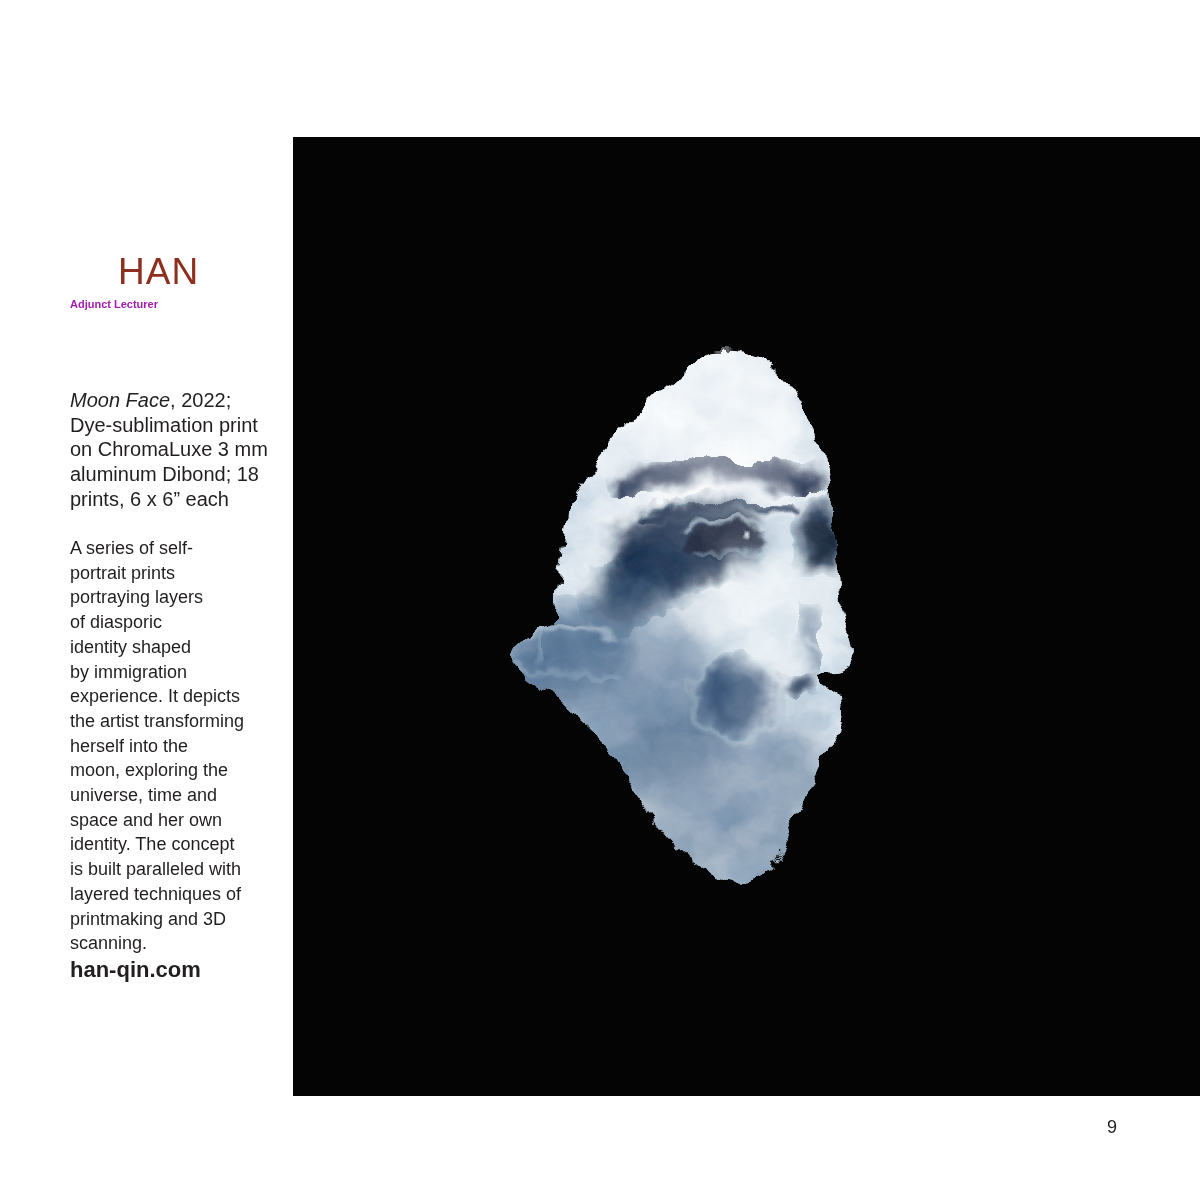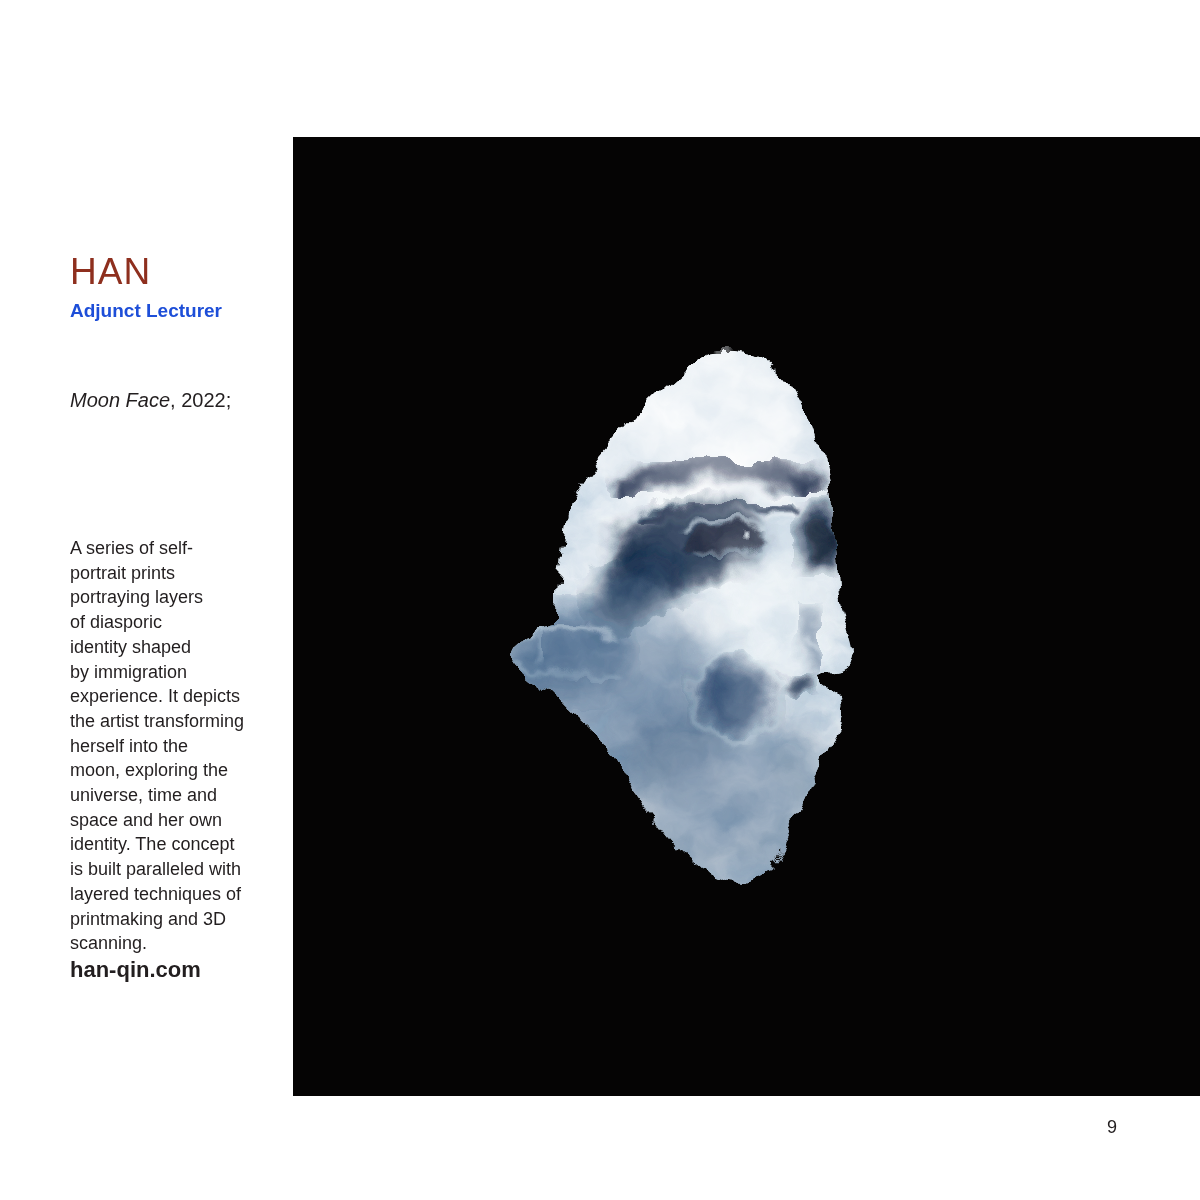--- a/index.html
+++ b/index.html
@@ -15,25 +15,25 @@
   .pre { white-space: pre-line; }
 
   
   .artist-block { position: absolute; left: 70px; top: 253px; width: 220px; }
   .artist-first {
     font-size: 26px; line-height: 28px;
     color: #33506e; letter-spacing: 0.5px;
   }
   .artist-last {
     font-size: 37px; line-height: 38px;
-    color: #8e2f1e; letter-spacing: 1px;
+    color: #8e2f1e; letter-spacing: 1px; margin-left: 48px;
   }
   .artist-title {
-    font-size: 19px; line-height: 20px; font-weight: bold;
-    margin-top: 10px; color: #1d4ed8;
+    font-size: 11px; line-height: 20px; font-weight: bold;
+    margin-top: 3px; color: #a21caf;
   }
   .caption-block {
     position: absolute; left: 70px; top: 368px; width: 220px;
     font-size: 20px; line-height: 24.7px;
   }
   .caption-block .work-title { font-style: italic; }
   .caption-lines { display: block; }
   .desc-block {
     position: absolute; left: 70px; top: 518px; width: 230px;
     font-size: 18px; line-height: 24.7px;
@@ -60,21 +60,24 @@
   }
 </style>
 </head>
 <body>
 
 <div class="artist-block">
   <div class="artist-last">HAN</div>
   <div class="artist-title">Adjunct Lecturer</div>
 </div>
 
-<p class="caption-block"><span class="work-title">Moon Face</span><span>, 2022;</span></p>
+<p class="caption-block"><span class="work-title">Moon Face</span><span>, 2022;</span><span class="caption-lines pre">Dye-sublimation print
+on ChromaLuxe 3 mm
+aluminum Dibond; 18
+prints, 6 x 6” each</span></p>
 
 <p class="desc-block pre">A series of self-
 portrait prints
 portraying layers
 of diasporic
 identity shaped
 by immigration
 experience. It depicts
 the artist transforming
 herself into the

